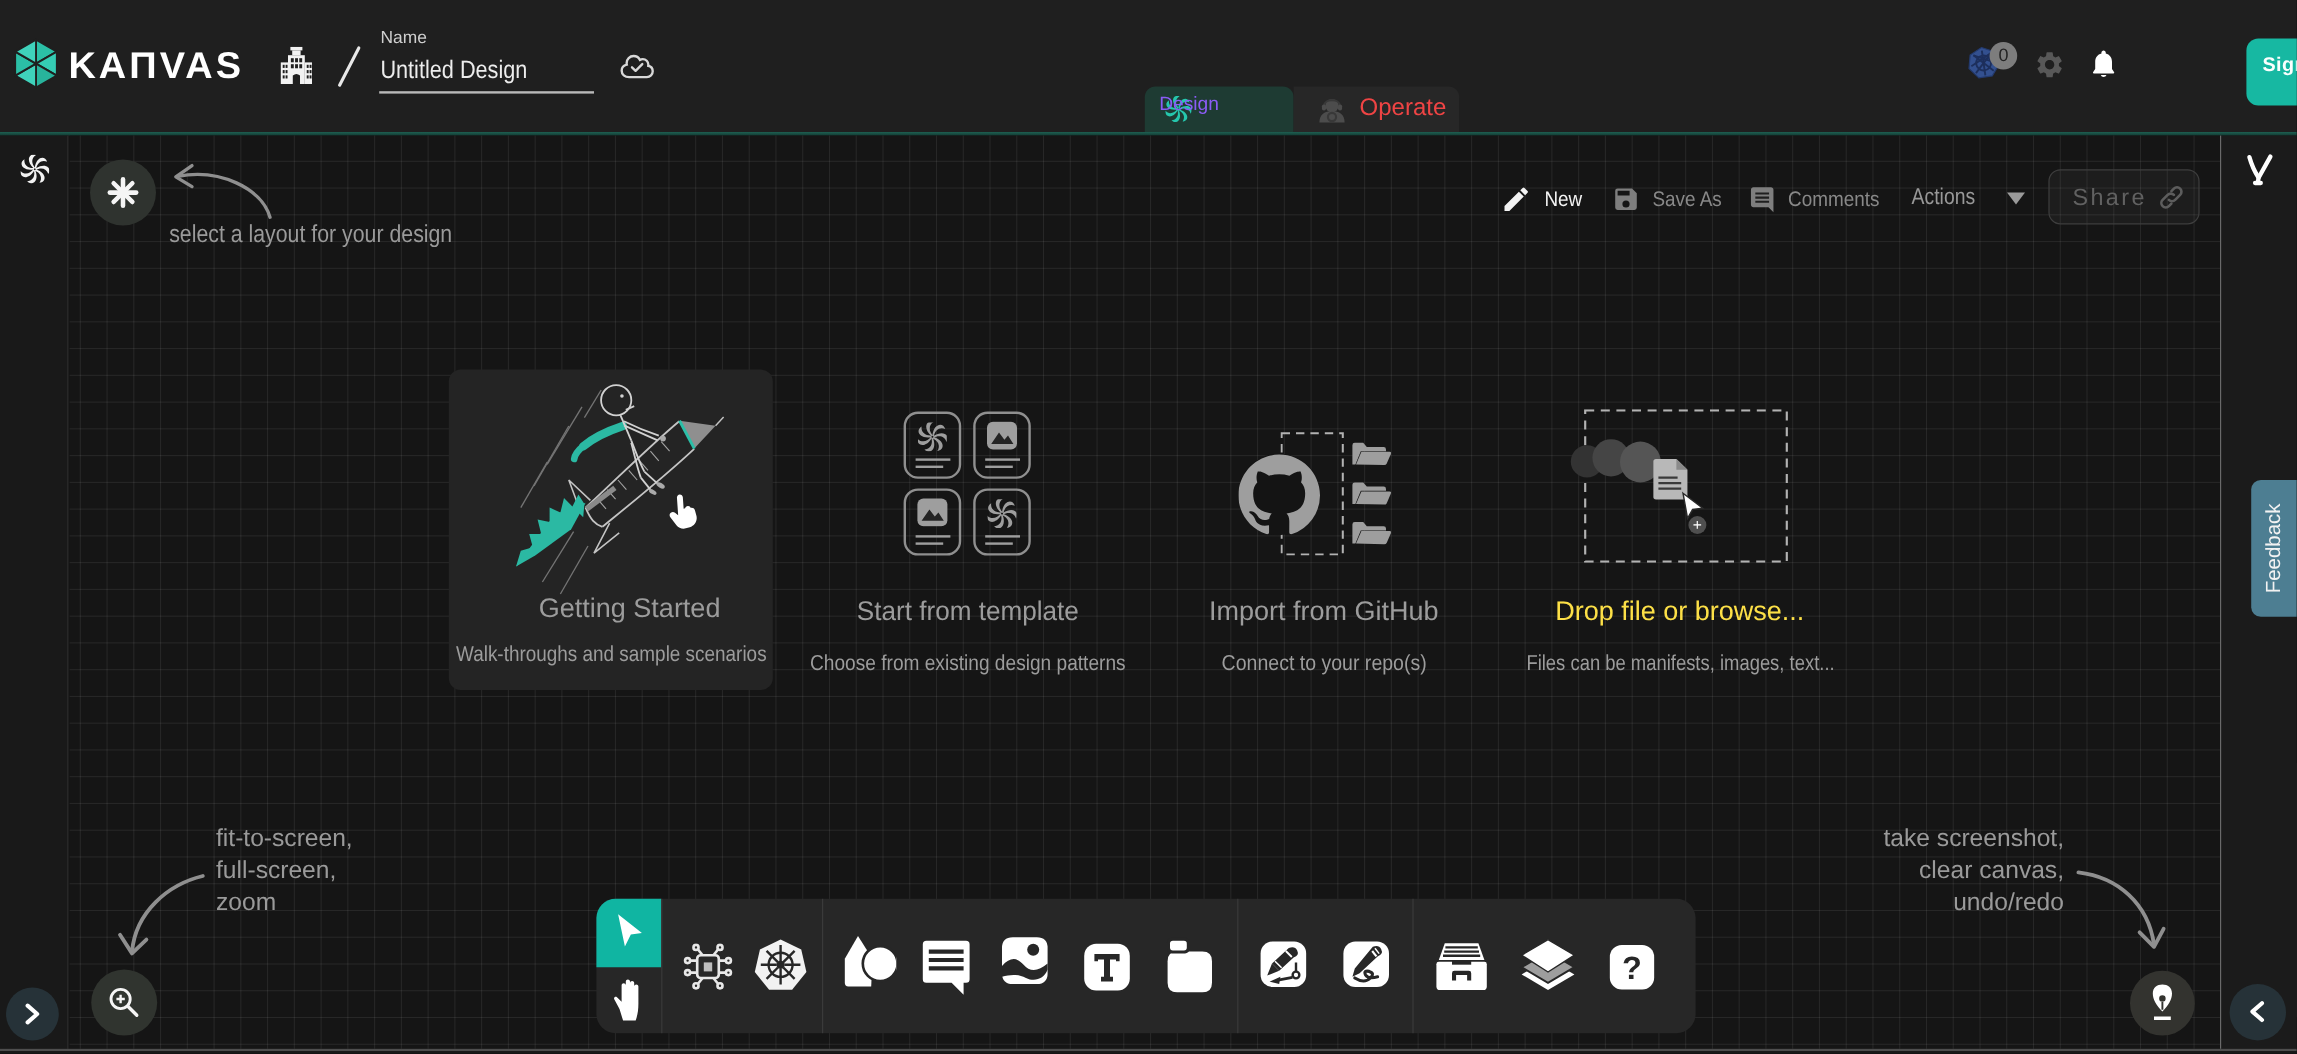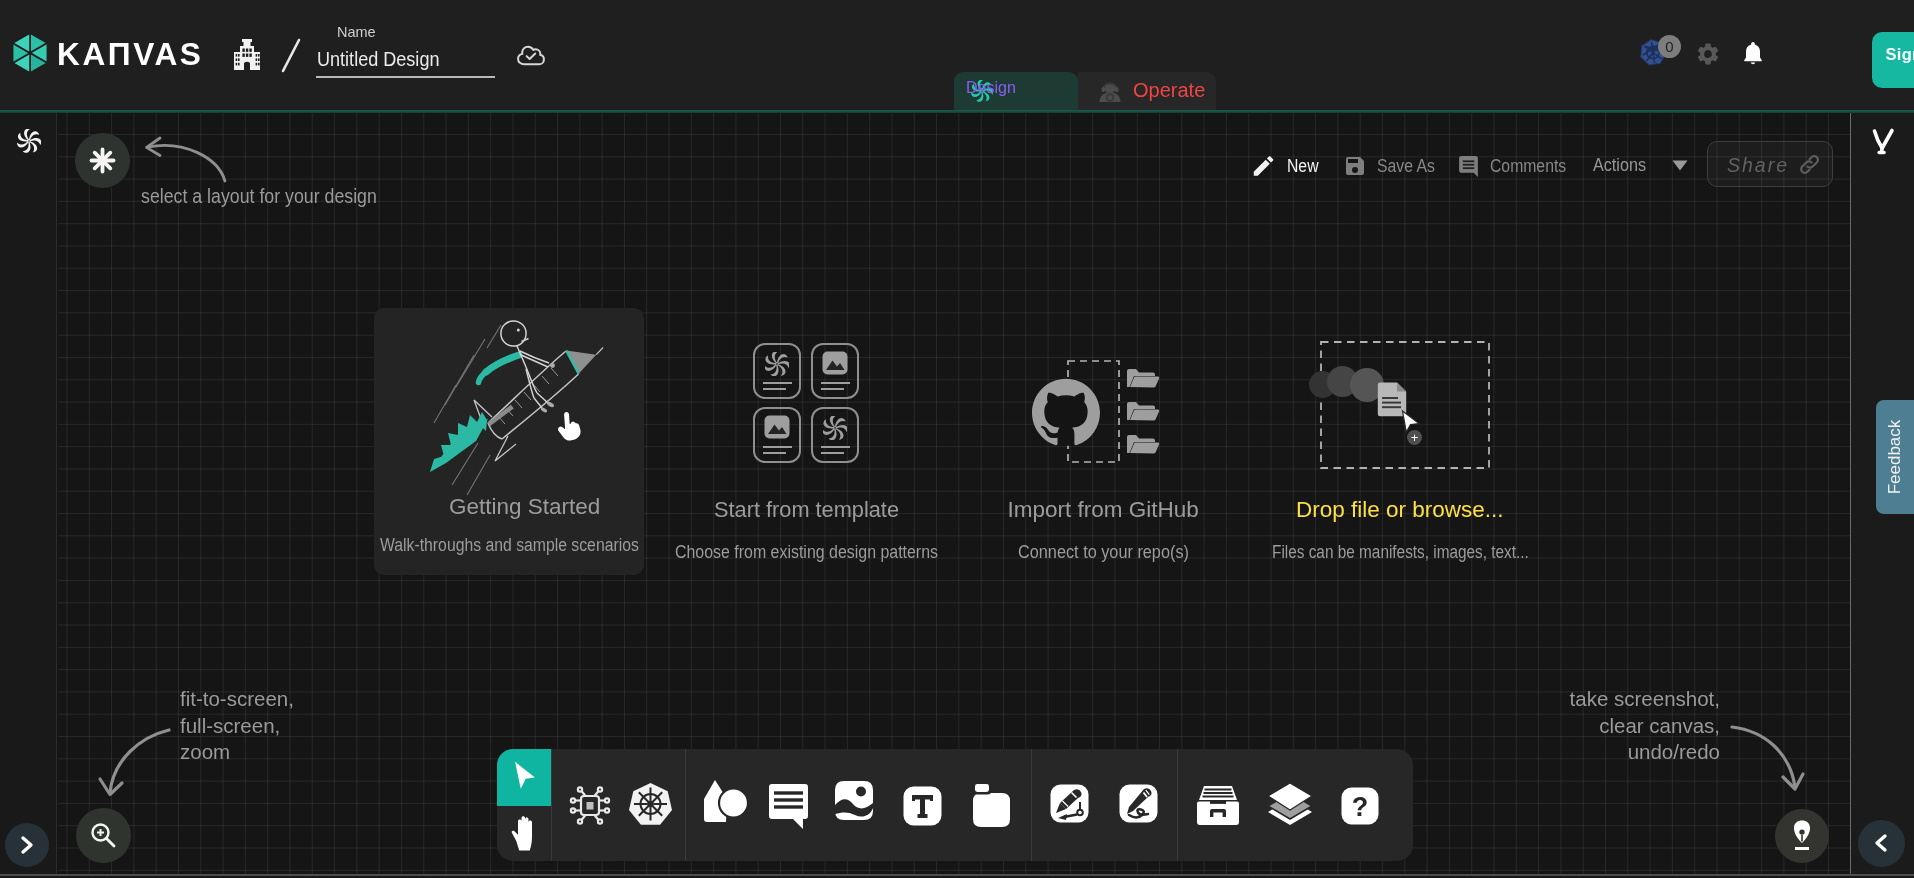--- a/index.html
+++ b/index.html
@@ -77,21 +77,21 @@
       <rect x="24.6" y="19.4" width="1.6" height="2.6"></rect>
         <rect x="27" y="19.4" width="1.6" height="2.6"></rect>
       <rect x="24.6" y="23.8" width="1.6" height="2.6"></rect>
         <rect x="27" y="23.8" width="1.6" height="2.6"></rect>
       <path d="M13 31 L13 24 Q16 21.5 19 24 L19 31 Z"></path>
     </g>
   </svg>
   <svg class="abs" style="left:278px;top:38px" width="26" height="35" viewBox="0 0 26 35">
     <line x1="21" y1="2" x2="5" y2="33" stroke="#e8e8e8" stroke-width="2.6" stroke-linecap="round"></line>
   </svg>
-  <div class="abs" style="left:317px;top:24px;font-size:14.5px;color:#cfcfcf;margin-left:20px;">Name</div>
+  <div class="abs" style="left:317px;top:24px;font-size:14.5px;color:#cfcfcf;">Name</div>
   <div class="abs" style="left:317px;top:47px;font-size:21px;color:#ececec;white-space:nowrap;transform-origin:left top;transform:scaleX(0.86);">Untitled Design</div>
   <div class="abs" style="left:316px;top:76px;width:179px;height:1.6px;background:#b9b9b9;"></div>
   <svg class="abs" style="left:516px;top:44px" width="30" height="23" viewBox="0 0 29 22">
     <path d="M8,19.5 C4.5,19.5 2,17.3 2,14.3 C2,11.8 3.7,9.9 6.1,9.4 C6,9 6,8.6 6,8.1 C6,5 8.5,2.5 11.6,2.5 C13.8,2.5 15.7,3.7 16.7,5.6 C17.4,5.2 18.2,5 19,5 C21.5,5 23.5,7 23.5,9.5 L23.4,10.3 C25.5,10.8 27,12.6 27,14.8 C27,17.4 24.9,19.5 22.3,19.5 Z" fill="none" stroke="#d8d8d8" stroke-width="1.9"></path>
     <path d="M10.3,11.6 L13.2,14.4 L18.6,9" fill="none" stroke="#d8d8d8" stroke-width="1.9" stroke-linecap="round" stroke-linejoin="round"></path>
   </svg>
 
   <svg width="0" height="0" style="position:absolute">
     <defs>
       <g id="spiral7">
@@ -195,21 +195,21 @@
         <line x1="6.5" y1="10.3" x2="17.5" y2="10.3"></line>
         <line x1="6.5" y1="13.6" x2="17.5" y2="13.6"></line>
       </g>
   </svg>
   <div class="abs" style="left:1490px;top:156px;font-size:17.5px;color:#888888;white-space:nowrap;transform-origin:left top;transform:scaleX(0.9);">Comments</div>
   <div class="abs" style="left:1593px;top:154px;font-size:19px;color:#989898;white-space:nowrap;transform-origin:left top;transform:scaleX(0.85);">Actions</div>
   <svg class="abs" style="left:1671px;top:159px" width="18" height="13" viewBox="0 0 18 13">
     <path d="M1.5 1.5 L16.5 1.5 L9 11.5 Z" fill="#9a9a9a"></path>
   </svg>
   <div class="abs" style="left:1707px;top:141px;width:126px;height:46px;border-radius:10px;border:1.4px solid #3e3e3e;background:rgba(255,255,255,0.035);"></div>
-  <div class="abs" style="left:1727px;top:154px;font-size:19.5px;color:#616161;white-space:nowrap;letter-spacing:2px;transform-origin:left top;font-style:italic;">Share</div>
+  <div class="abs" style="left:1727px;top:154px;font-size:19.5px;color:#616161;white-space:nowrap;letter-spacing:2px;transform-origin:left top;">Share</div>
   <svg class="abs" style="left:1797px;top:152px" width="25" height="25" viewBox="0 0 24 24">
     <g fill="none" stroke="#5d5d5d" stroke-width="2.1" stroke-linecap="round">
       <path d="M10 14 a3.5 3.5 0 0 0 5 0 l4 -4 a3.5 3.5 0 0 0 -5 -5 l-2 2"></path>
       <path d="M14 10 a3.5 3.5 0 0 0 -5 0 l-4 4 a3.5 3.5 0 0 0 5 5 l2 -2"></path>
     </g>
   </svg>
   <svg class="abs" style="left:1871px;top:128px" width="24" height="27" viewBox="0 0 24 27">
     <g stroke="#ffffff" stroke-width="3.6" stroke-linecap="round" fill="none">
       <path d="M3.5 3 C5.5 10 8.5 16 10.8 19.5"></path>
       <path d="M21 2.5 L11.5 19.5"></path>

